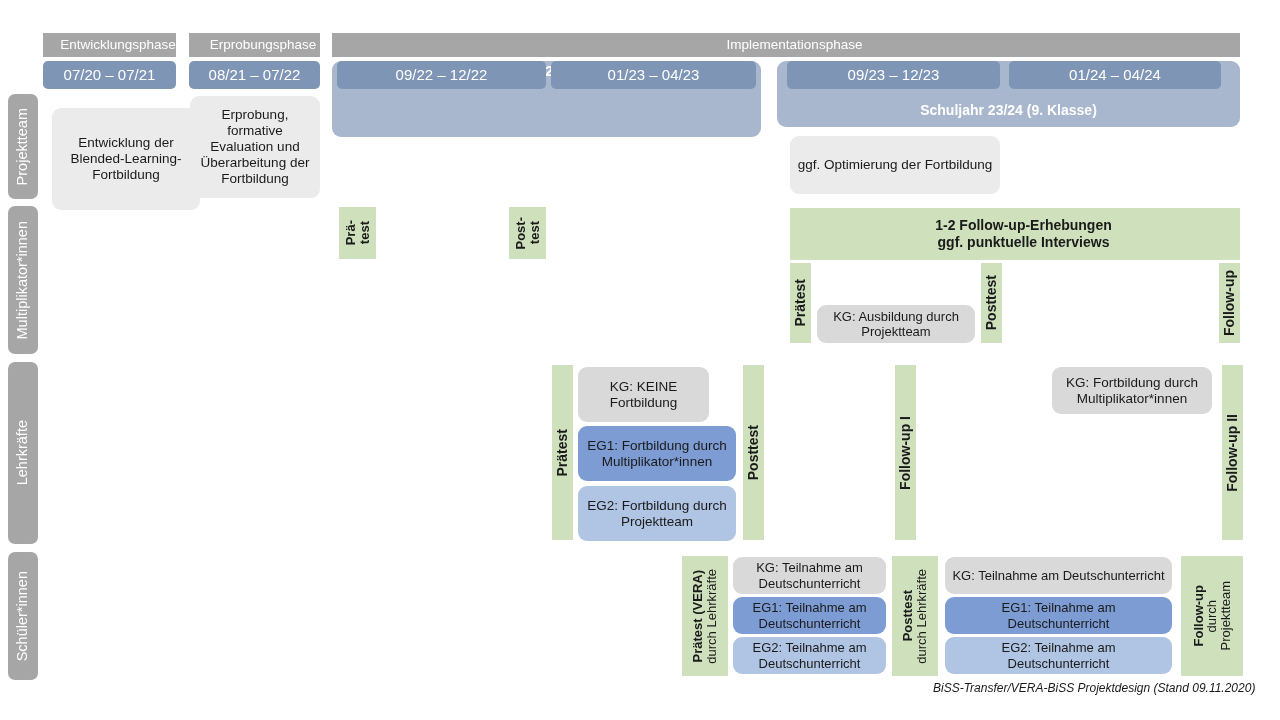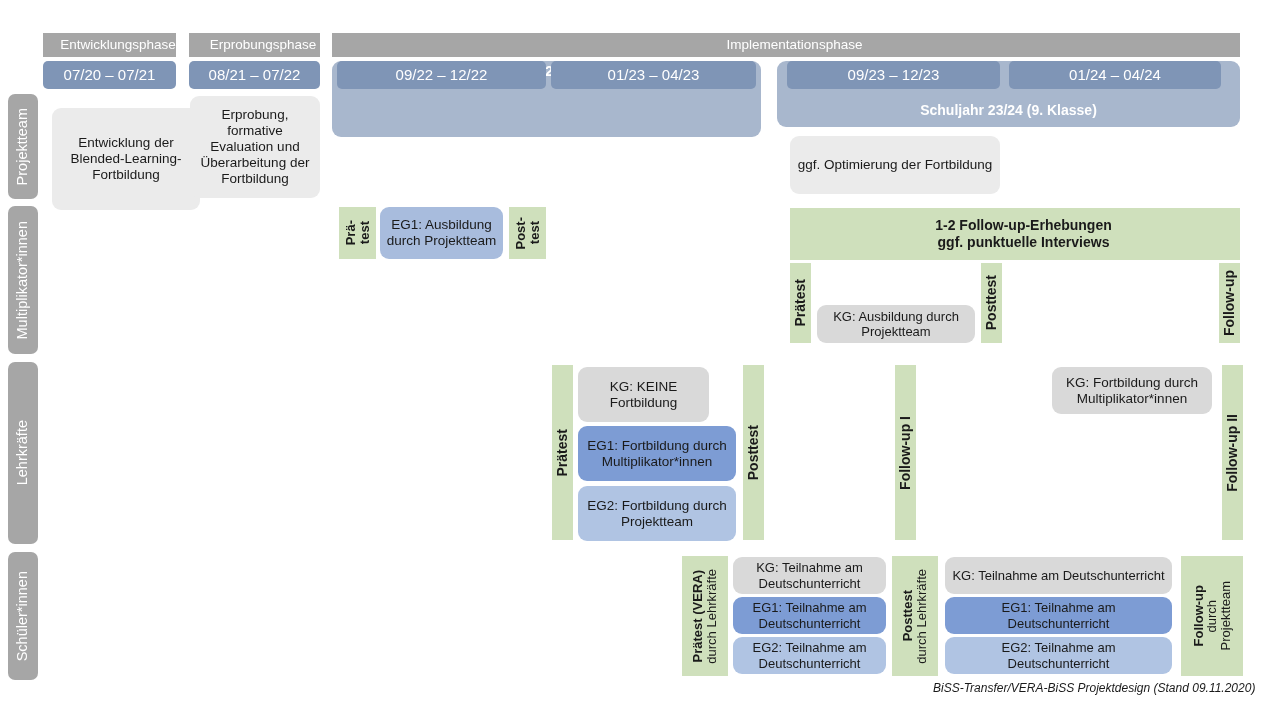--- a/index.html
+++ b/index.html
@@ -171,23 +171,20 @@
 
   <div class="box c-lightgray t-body" style="left:790px;top:136px;width:210px;height:58px;">
     <span>ggf. Optimierung der Fortbildung</span>
   </div>
 
   <div class="vstack c-green" style="left:339px;top:207px;width:37px;height:52px;">
     <span class="vline t-bold" style="font-size:13px;">Prä-</span>
     <span class="vline t-bold" style="font-size:13px;">test</span>
   </div>
 
-  <div class="box c-blue-mid t-body" style="left:380px;top:207px;width:123px;height:52px;">
-    <span>EG1: Ausbildung durch Projektteam</span>
-  </div>
 
   <div class="vstack c-green" style="left:509px;top:207px;width:37px;height:52px;">
     <span class="vline t-bold" style="font-size:13px;">Post-</span>
     <span class="vline t-bold" style="font-size:13px;">test</span>
   </div>
 
   <div class="box sq c-green" style="left:790px;top:208px;width:450px;height:52px;flex-direction:column;">
     <span class="t-bold" style="font-size:14px;">1-2 Follow-up-Erhebungen</span>
     <span class="t-bold" style="font-size:14px;">ggf. punktuelle Interviews</span>
   </div>

